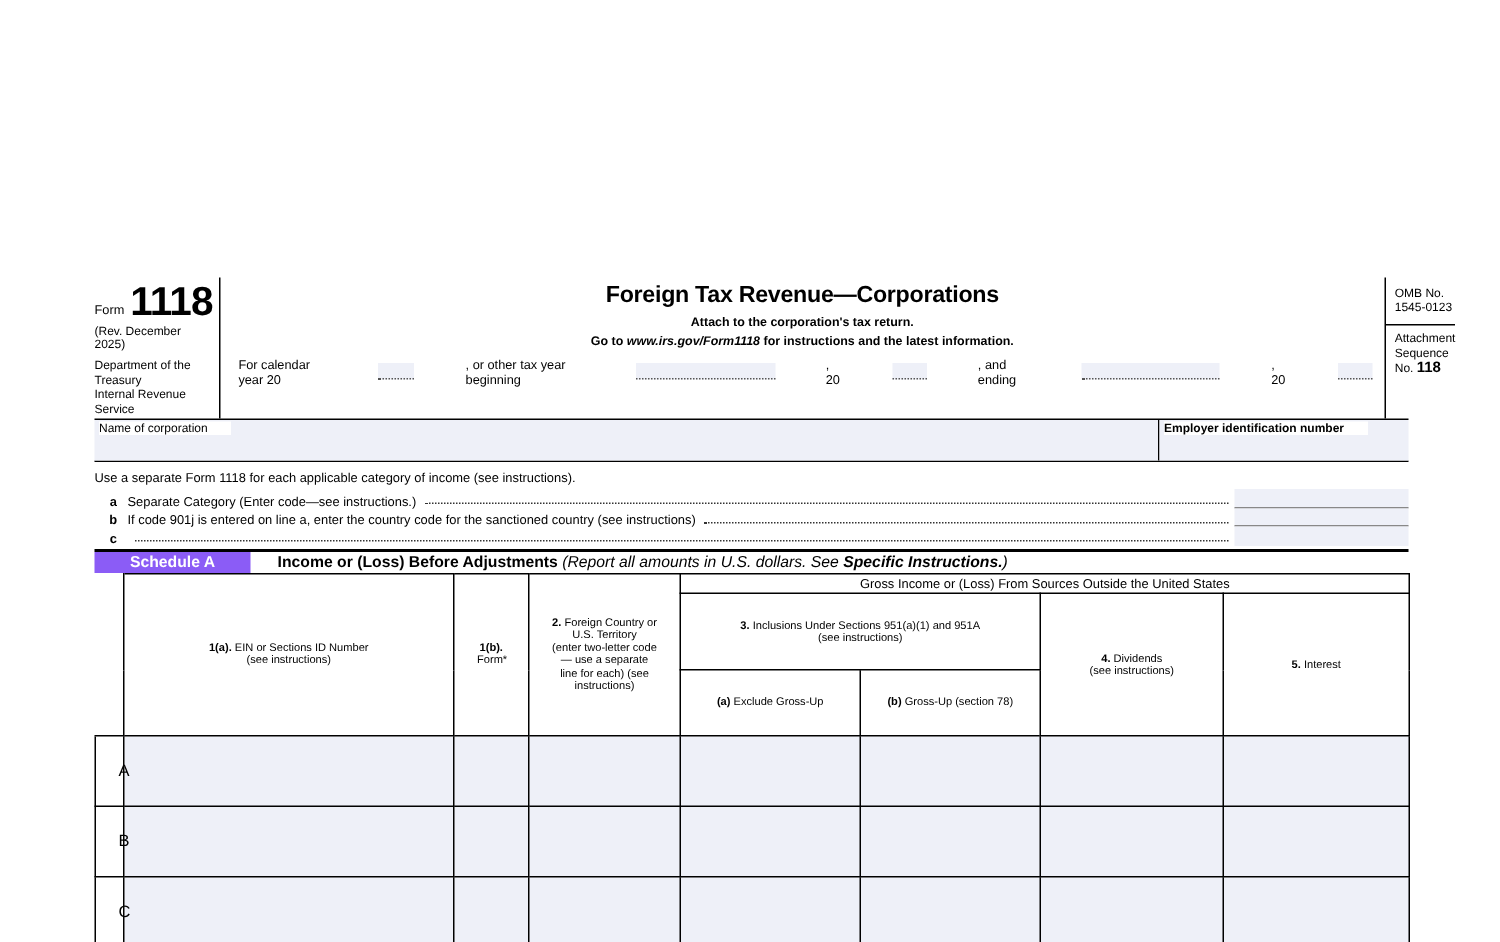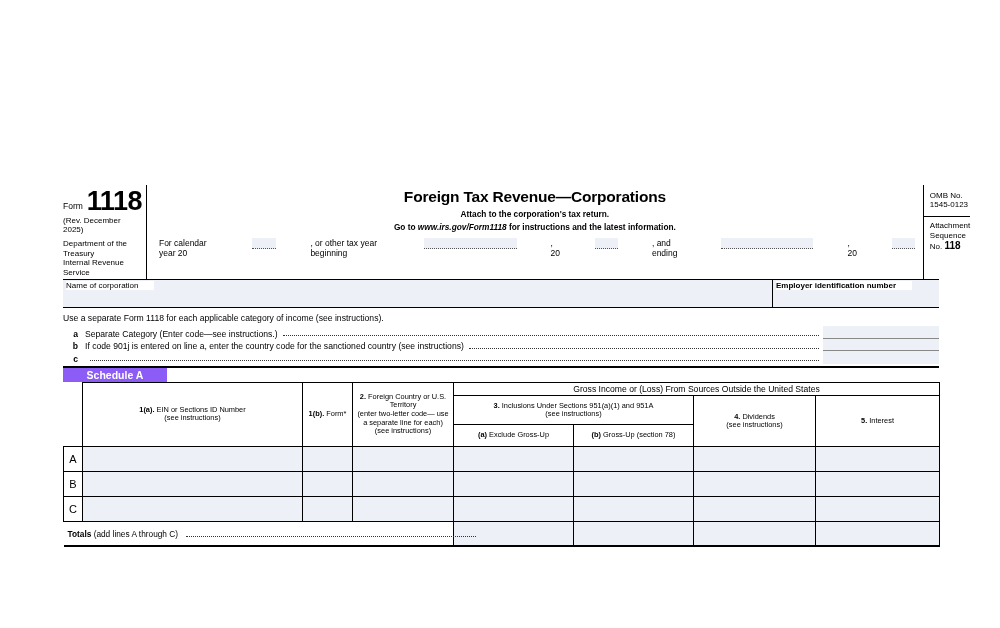--- a/index.html
+++ b/index.html
@@ -64,21 +64,21 @@
   .subtitle {
     text-align: center; font-weight: bold;
     font-size: 8.3px; margin-top: 3px;
   }
   .goto {
     text-align: center; font-weight: bold;
     font-size: 8.3px; margin-top: 2.5px;
   }
   .goto .i { font-style: italic; }
   .yearline {
-    display: flex; align-items: flex-start;
+    display: flex; align-items: center;
     font-size: 8.5px; margin-top: 6px;
     padding-left: 6px;
     gap: 32px;
   }
   .dotfield {
     border-bottom: 1.1px dotted #555;
     background: #eef0f8;
     height: 10px;
     margin: 0 2px;
   }
@@ -173,21 +173,21 @@
 
   
   table.grid {
     border-collapse: collapse;
     width: 876px;
     table-layout: fixed;
     font-size: 7.4px;
   }
   table.grid td, table.grid th {
     border: 1px solid #000;
-    padding: 4px;
+    padding: 15px;
     vertical-align: middle;
     font-weight: normal;
   }
   .hcell { text-align: center; line-height: 8.6px; padding: 1px 2px; }
   .hcell .b { font-weight: bold; }
   .rowltr {
     text-align: center; font-weight: bold;
     font-size: 11px; background: #fff;
   }
   .datacell { background: #eef0f8; height: 16px; }
@@ -287,20 +287,24 @@
 
     <div class="abcrow">
       <span class="ltr">c</span>
       <span class="leader"></span>
       <span class="abcbox last"></span>
     </div>
   </div>
 
   <div class="schedbar">
     <div class="schedtag">Schedule A</div>
+    <div class="schedtitle">
+      <span>Income or (Loss) Before Adjustments</span>
+      <span class="in">(Report all amounts in U.S. dollars. See </span><span class="i">Specific Instructions.</span><span class="in">)</span>
+    </div>
   </div>
 
   <table class="grid">
     <colgroup>
       <col style="width:19px">
       <col style="width:220px">
       <col style="width:50px">
       <col style="width:101px">
       <col style="width:120px">
       <col style="width:120px">

